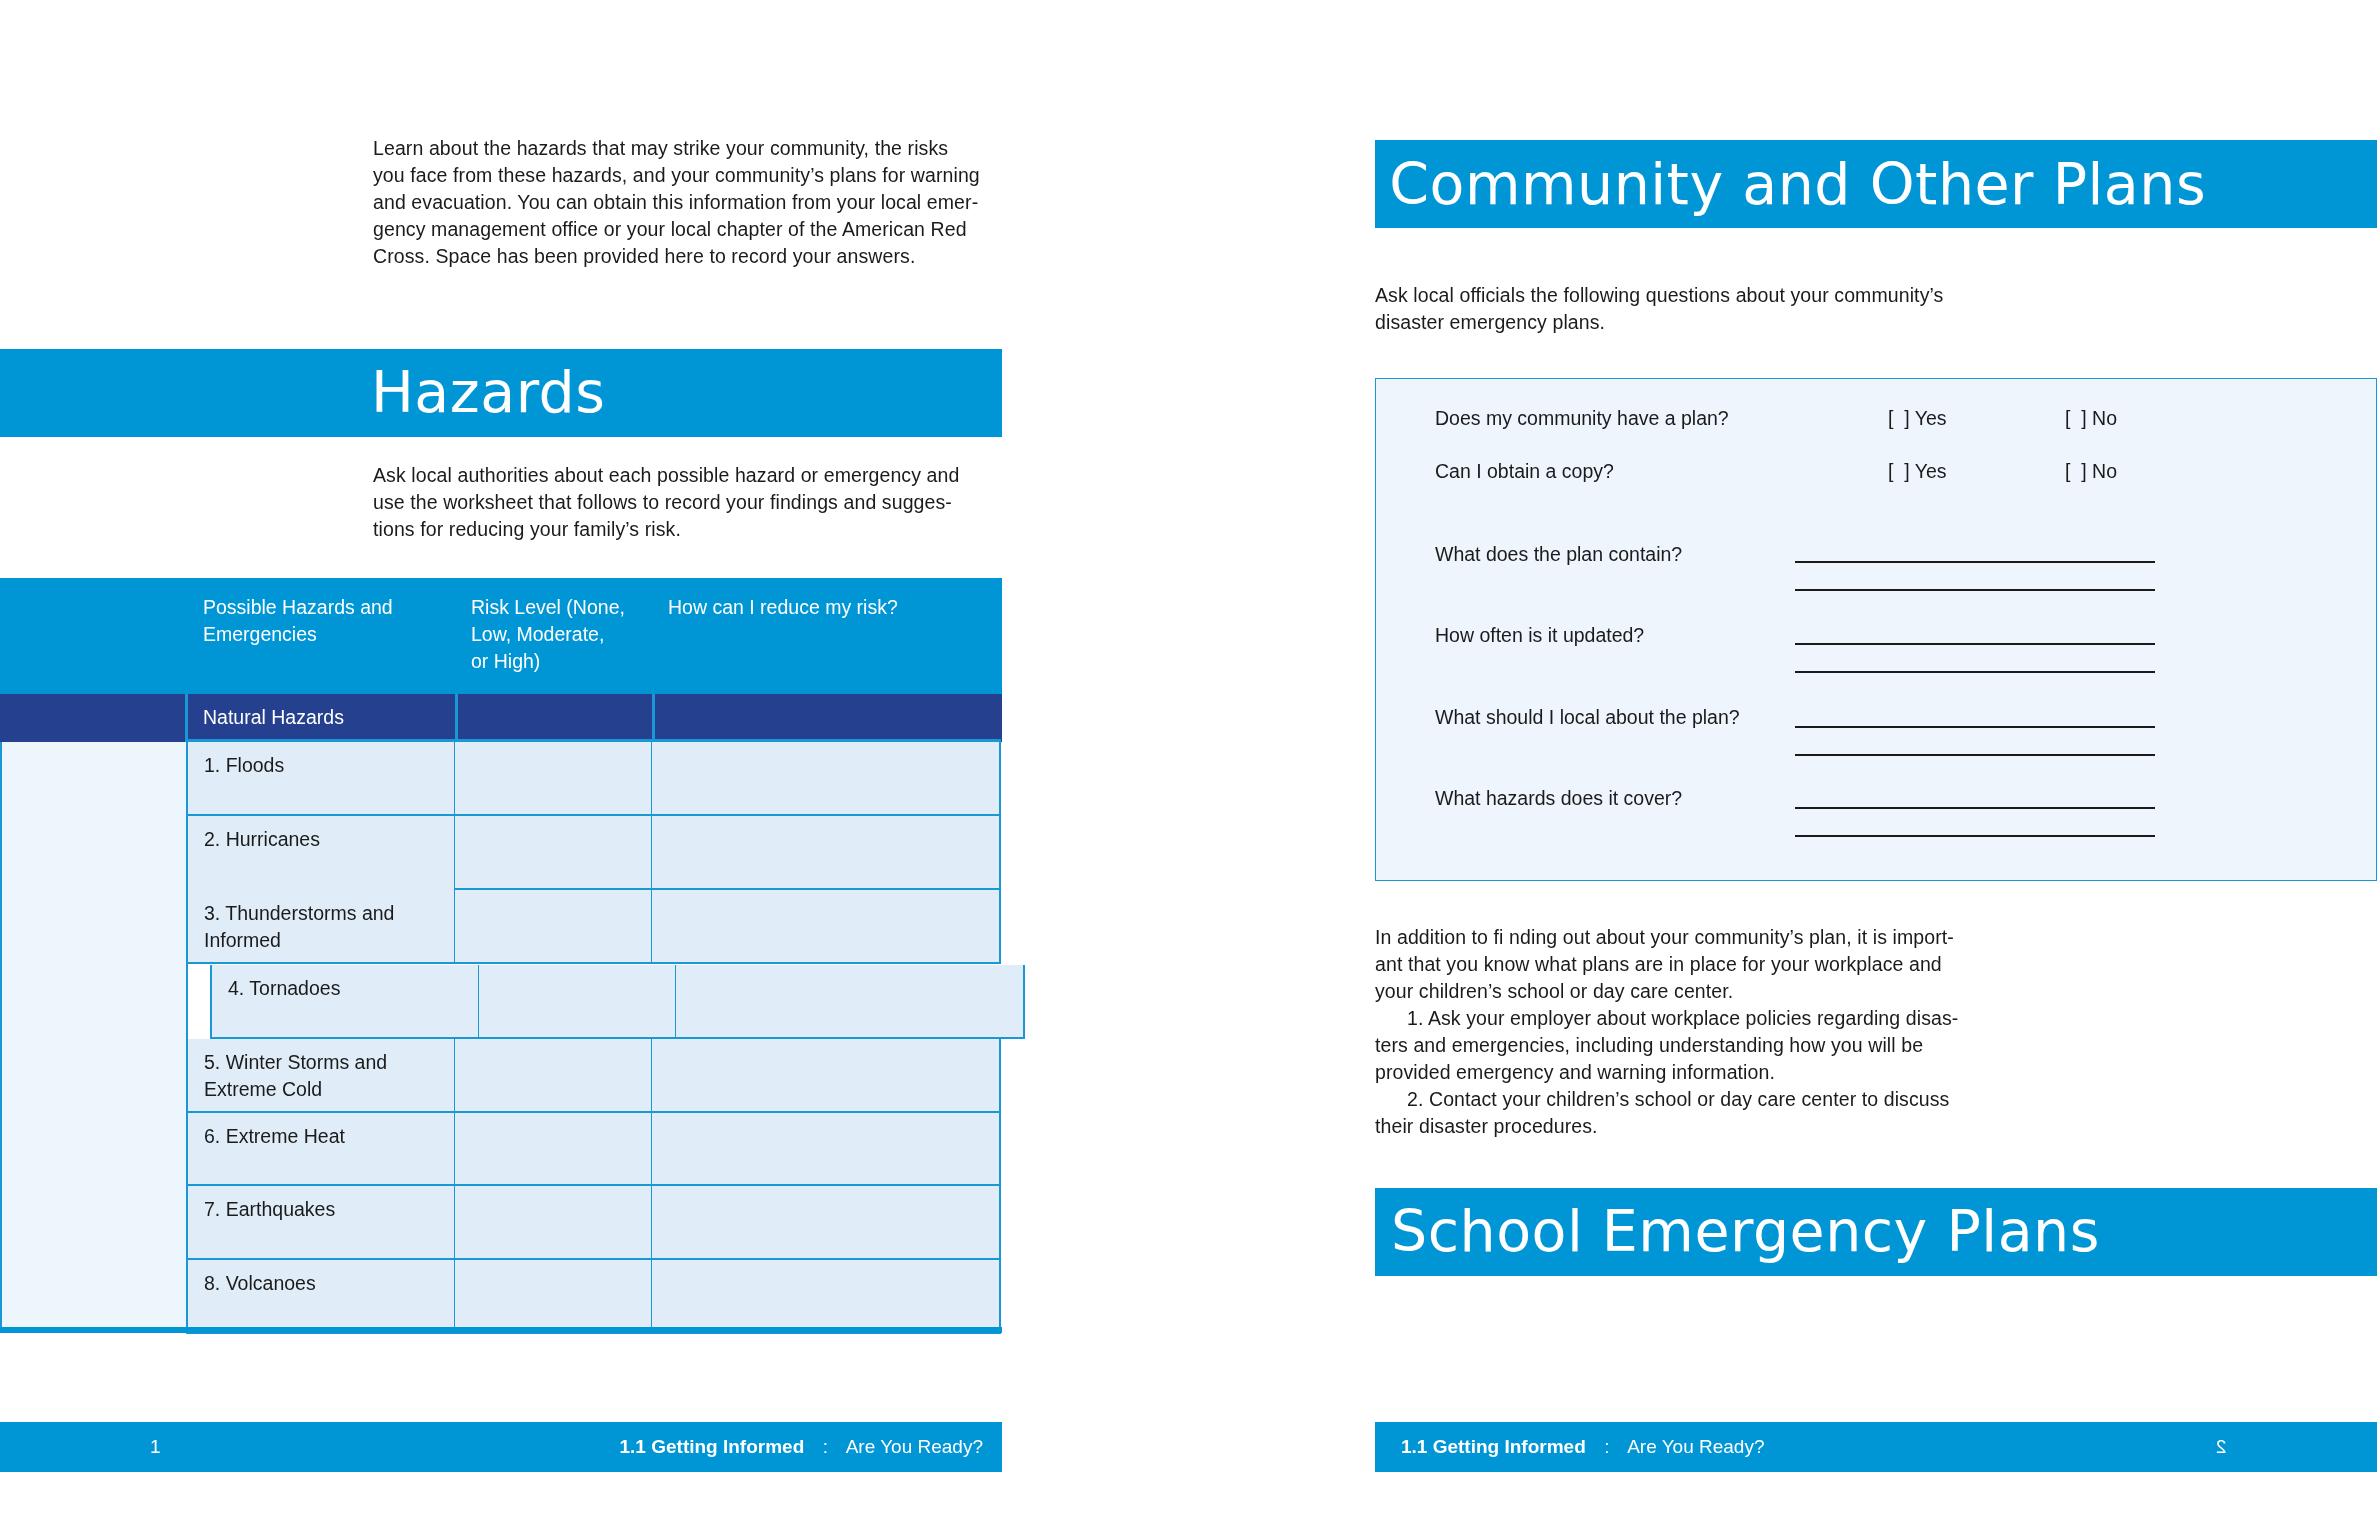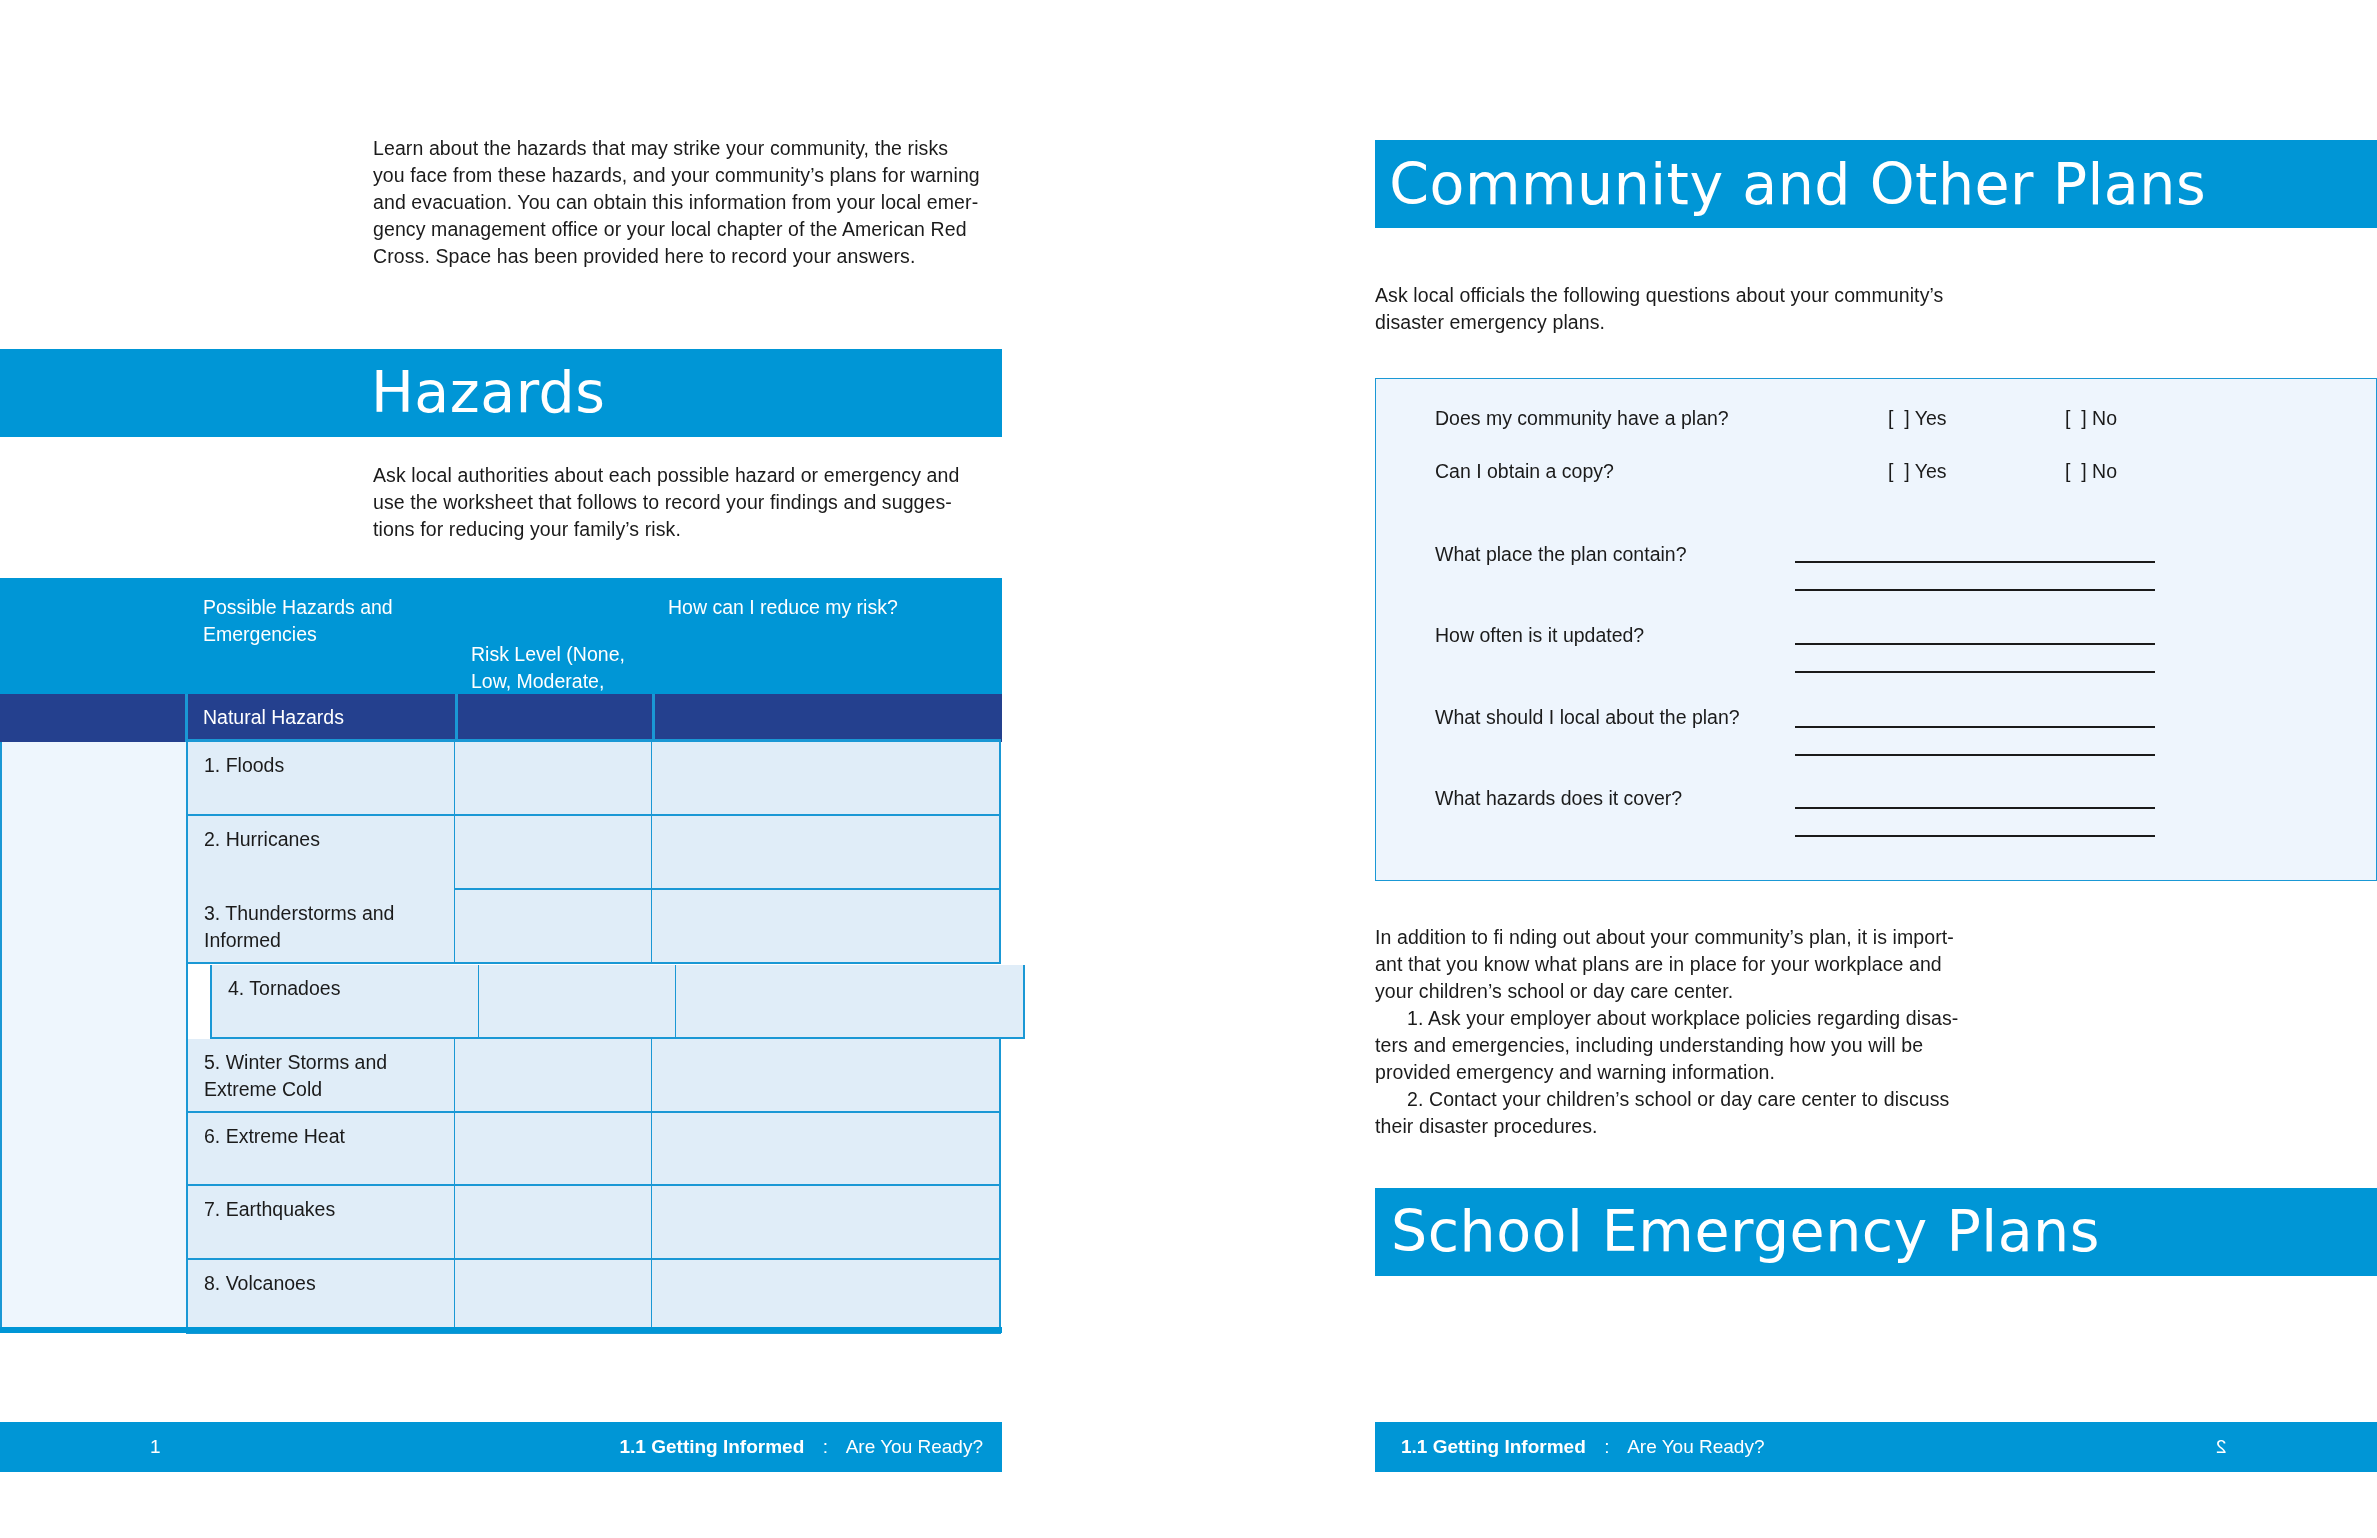--- a/index.html
+++ b/index.html
@@ -47,21 +47,21 @@
   </div>
 
   <div class="abs" style="left:0; top:578px; width:1002px; height:755px;">
 
     <div class="abs tbl-head" style="left:0; top:0; width:1002px; height:116px;">
       <div class="abs" style="left:0; top:-1.9px; width:186px; height:1.9px; background:#ffffff;"></div>
       <div class="abs th-text" style="left:203px; top:16px;">
         <div>Possible Hazards and</div>
         <div>Emergencies</div>
       </div>
-      <div class="abs th-text" style="left:471px; top:16px;margin-top:47px;">
+      <div class="abs th-text" style="left:471px; top:16px;">
         <div>Risk Level (None,</div>
         <div>Low, Moderate,</div>
         <div>or High)</div>
       </div>
       <div class="abs th-text" style="left:668px; top:16px;">
         <div>How can I reduce my risk?</div>
       </div>
     </div>
 
     <div class="abs nat-row" style="left:0; top:116px; width:1002px; height:48px;">
@@ -210,21 +210,21 @@
   <div class="abs qbox" style="left:1375px; top:378px; width:1002px; height:503px;">
 
     <div class="abs q" style="left:59px; top:27.6px;">Does my community have a plan?</div>
     <div class="abs q" style="left:512px; top:27.6px; white-space:pre;">[  ] Yes</div>
     <div class="abs q" style="left:689px; top:27.6px; white-space:pre;">[  ] No</div>
 
     <div class="abs q" style="left:59px; top:81px;">Can I obtain a copy?</div>
     <div class="abs q" style="left:512px; top:81px; white-space:pre;">[  ] Yes</div>
     <div class="abs q" style="left:689px; top:81px; white-space:pre;">[  ] No</div>
 
-    <div class="abs q" style="left:59px; top:164px;">What place the plan contain?</div>
+    <div class="abs q" style="left:59px; top:164px;">What does the plan contain?</div>
     <div class="abs ans-line" style="left:419px; top:182px;"></div>
     <div class="abs ans-line" style="left:419px; top:210px;"></div>
 
     <div class="abs q" style="left:59px; top:245px;">How often is it updated?</div>
     <div class="abs ans-line" style="left:419px; top:264px;"></div>
     <div class="abs ans-line" style="left:419px; top:292px;"></div>
 
     <div class="abs q" style="left:59px; top:327px;">What should I local about the plan?</div>
     <div class="abs ans-line" style="left:419px; top:347px;"></div>
     <div class="abs ans-line" style="left:419px; top:375px;"></div>

